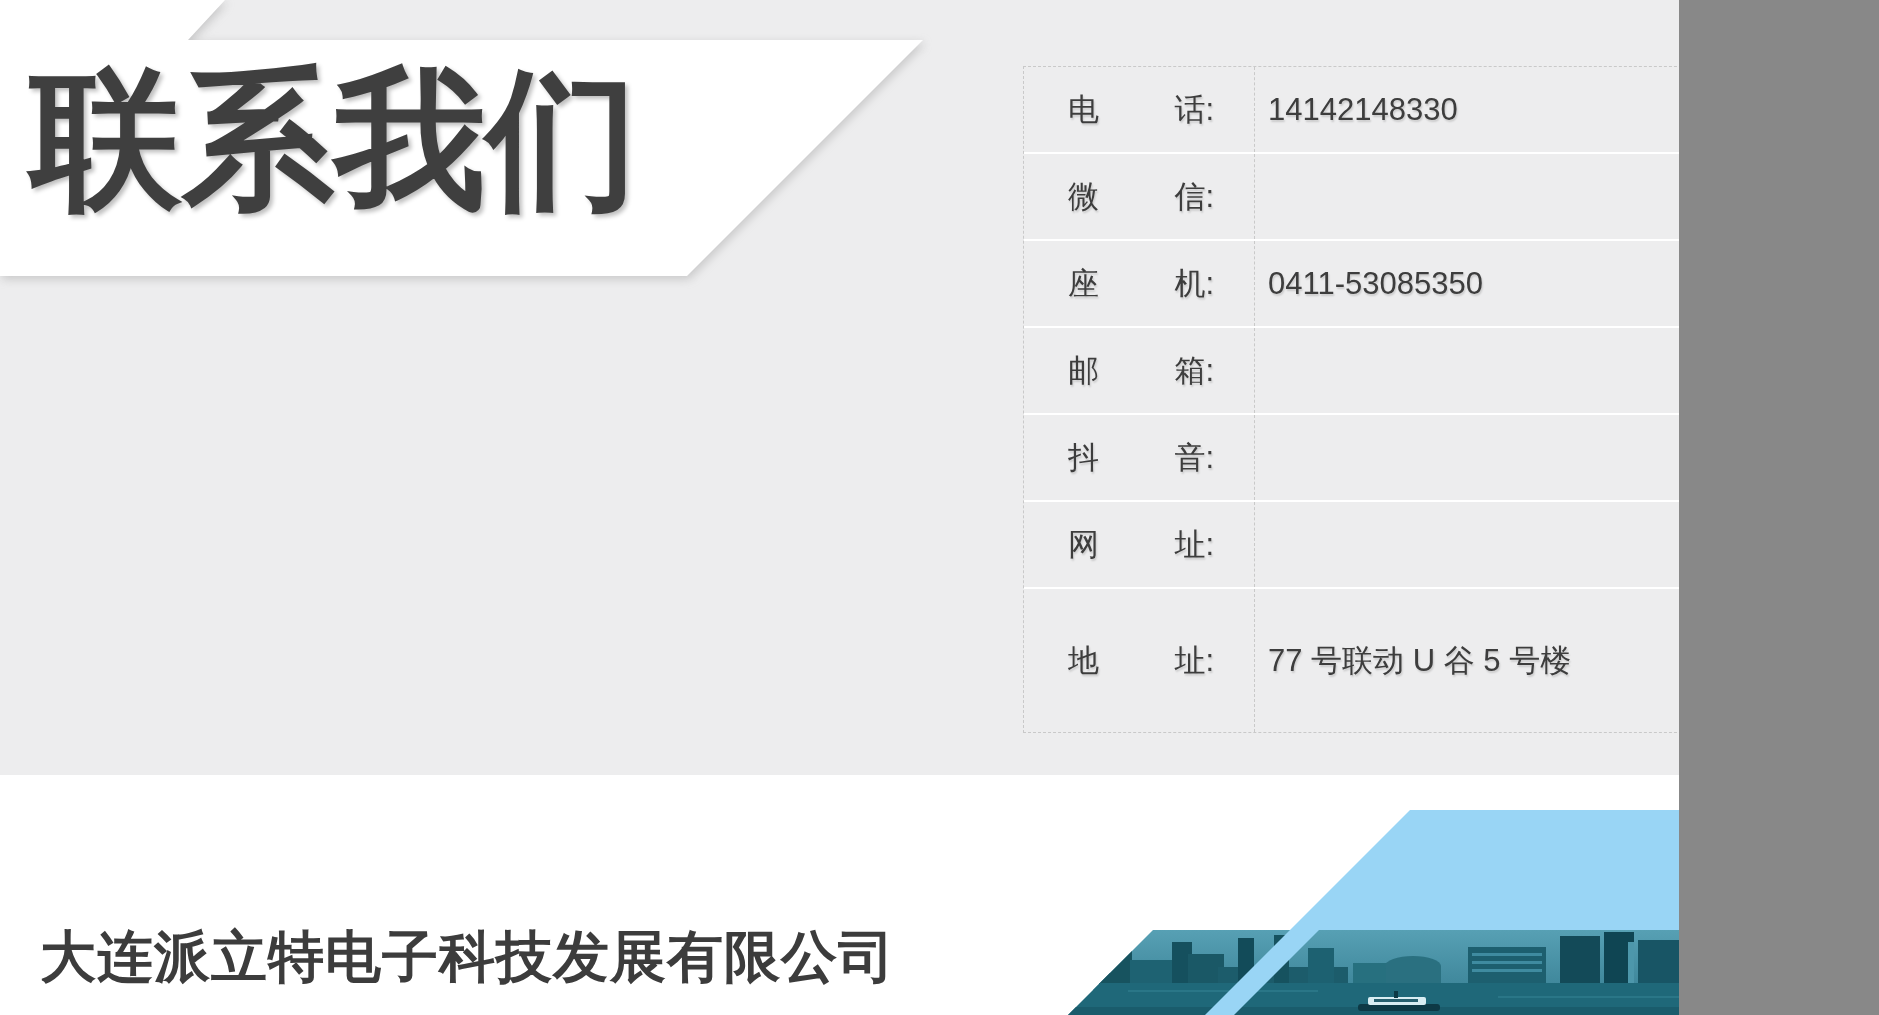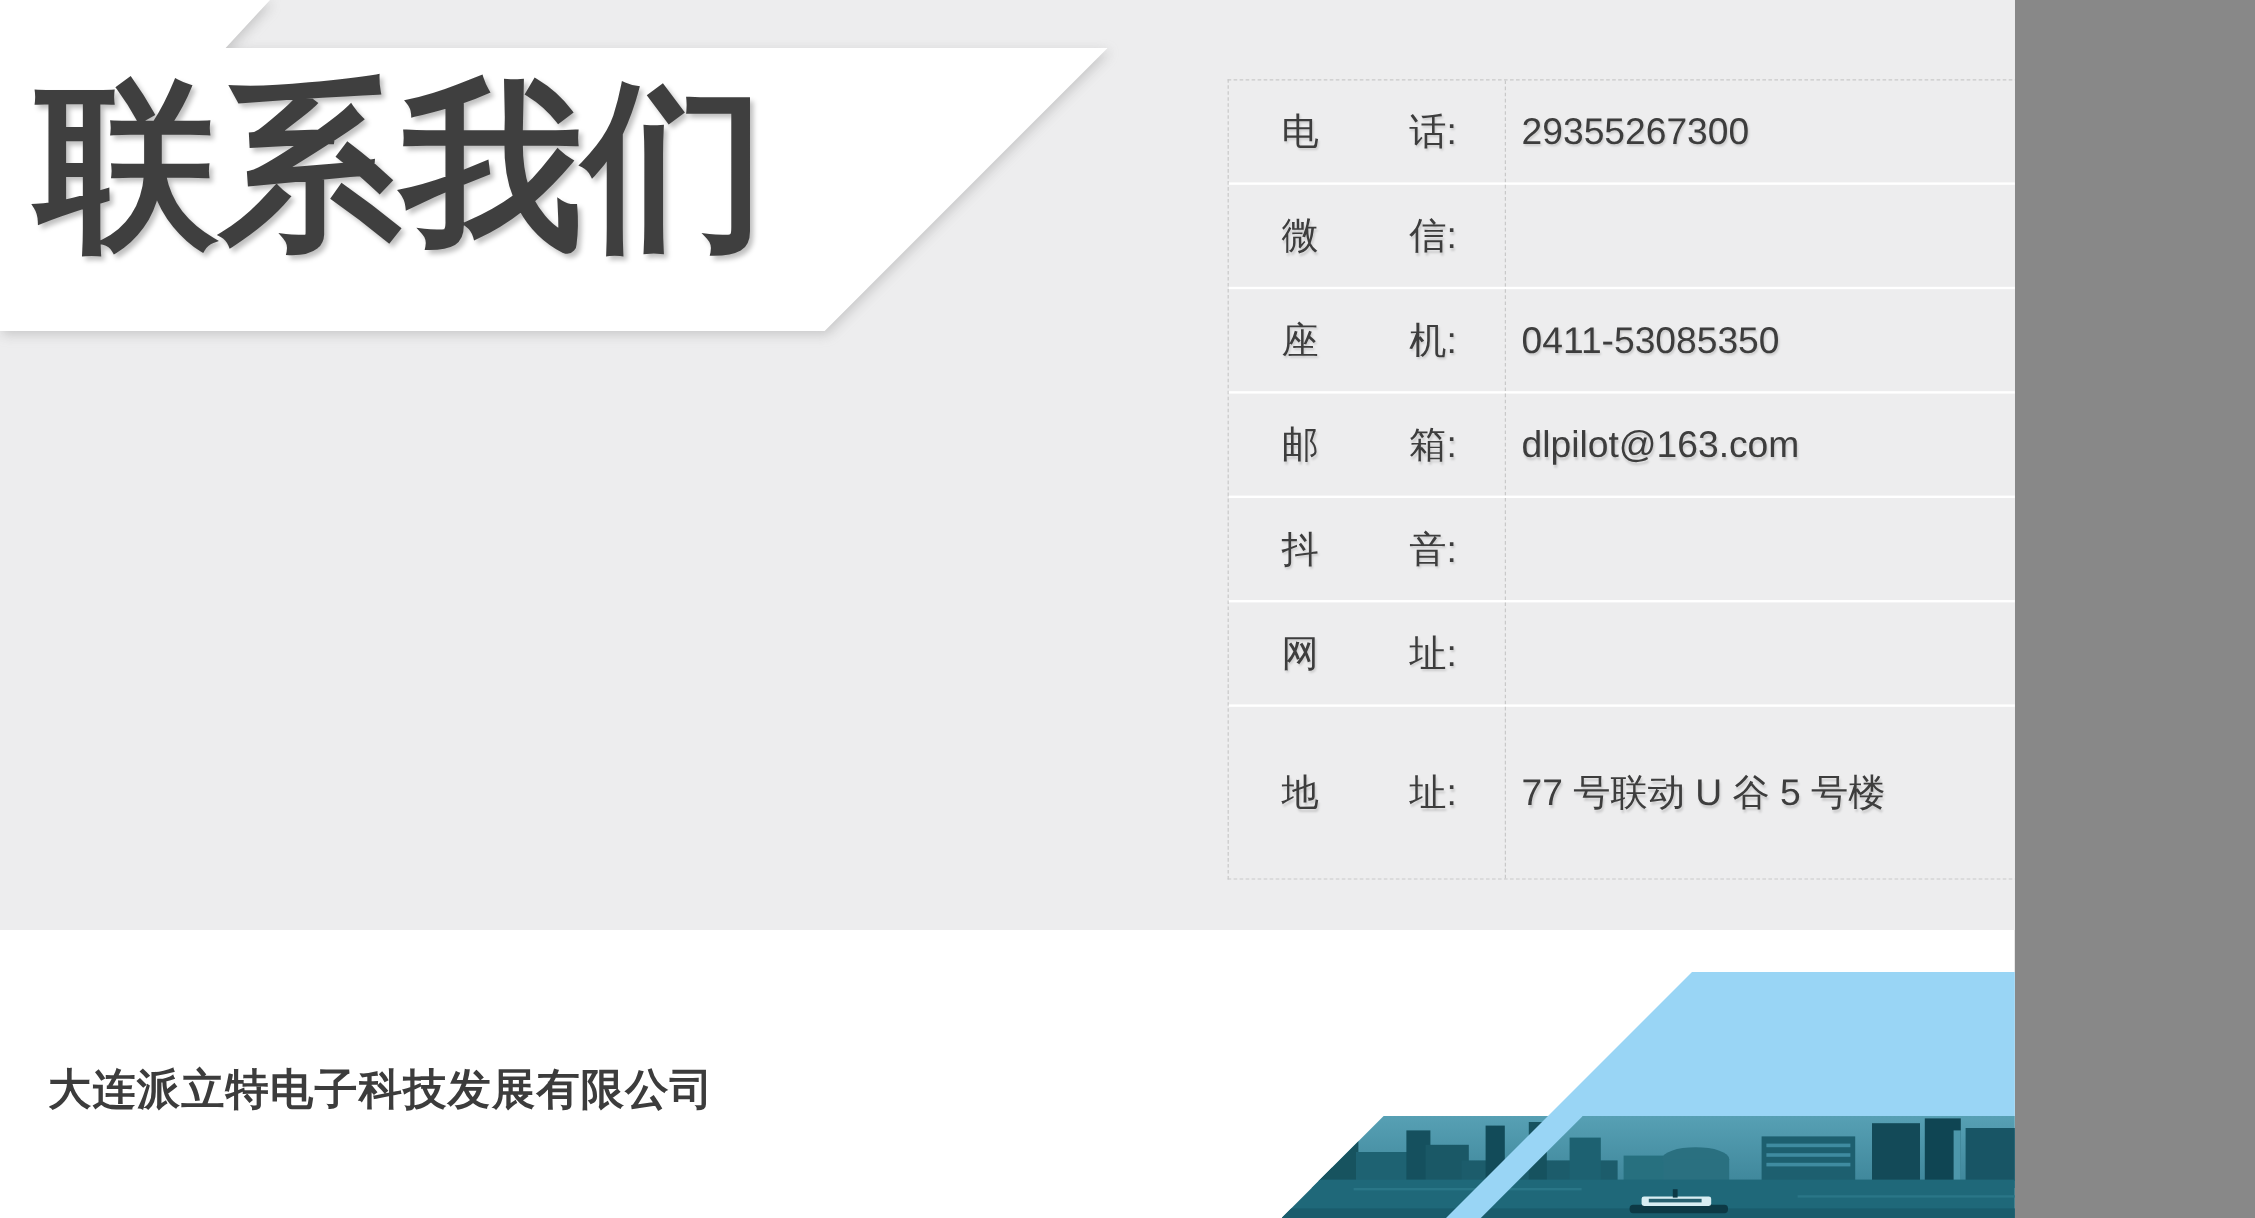--- a/index.html
+++ b/index.html
@@ -50,22 +50,22 @@
     text-shadow:1px 2px 2px rgba(0,0,0,0.15);
   }
   .t-value{
     flex:1 1 auto;padding-left:13px;padding-right:6px;
     display:flex;flex-direction:column;justify-content:center;gap:50px;
     text-shadow:1px 2px 2px rgba(0,0,0,0.15);
   }
   .vline{line-height:1.15;}
   
   .company-name{
-    position:absolute;left:40px;top:884px;
-    font-size:36px;font-weight:bold;color:#3c3c3c;letter-spacing:1px;
+    position:absolute;left:40px;top:920px;
+    font-size:56px;font-weight:bold;color:#3c3c3c;letter-spacing:1px;
     white-space:nowrap;
   }
   
   .blue-shape{
     position:absolute;left:1290px;top:810px;width:589px;height:120px;
     background:#99d5f5;
     clip-path:polygon(120px 0,100% 0,100% 100%,0 100%);
   }
   .photo{
     position:absolute;left:1068px;top:930px;width:811px;height:85px;
@@ -94,21 +94,21 @@
   <div class="contact-table" id="contact-table">
 
   <div class="t-row">
         <div class="t-label">
           <div class="label-justify">
             <span>电</span>
             <span>话:</span>
           </div>
         </div>
         <div class="t-value">
-          <div class="vline">29355267300</div>
+          <div class="vline">14142148330</div>
         </div>
       </div>
       <div class="t-row">
         <div class="t-label">
           <div class="label-justify">
             <span>微</span>
             <span>信:</span>
           </div>
         </div>
       </div>
@@ -122,23 +122,20 @@
         <div class="t-value">
           <div class="vline">0411-53085350</div>
         </div>
       </div>
       <div class="t-row">
         <div class="t-label">
           <div class="label-justify">
             <span>邮</span>
             <span>箱:</span>
           </div>
-        </div>
-        <div class="t-value">
-          <div class="vline">dlpilot@163.com</div>
         </div>
       </div>
       <div class="t-row">
         <div class="t-label">
           <div class="label-justify">
             <span>抖</span>
             <span>音:</span>
           </div>
         </div>
       </div>

